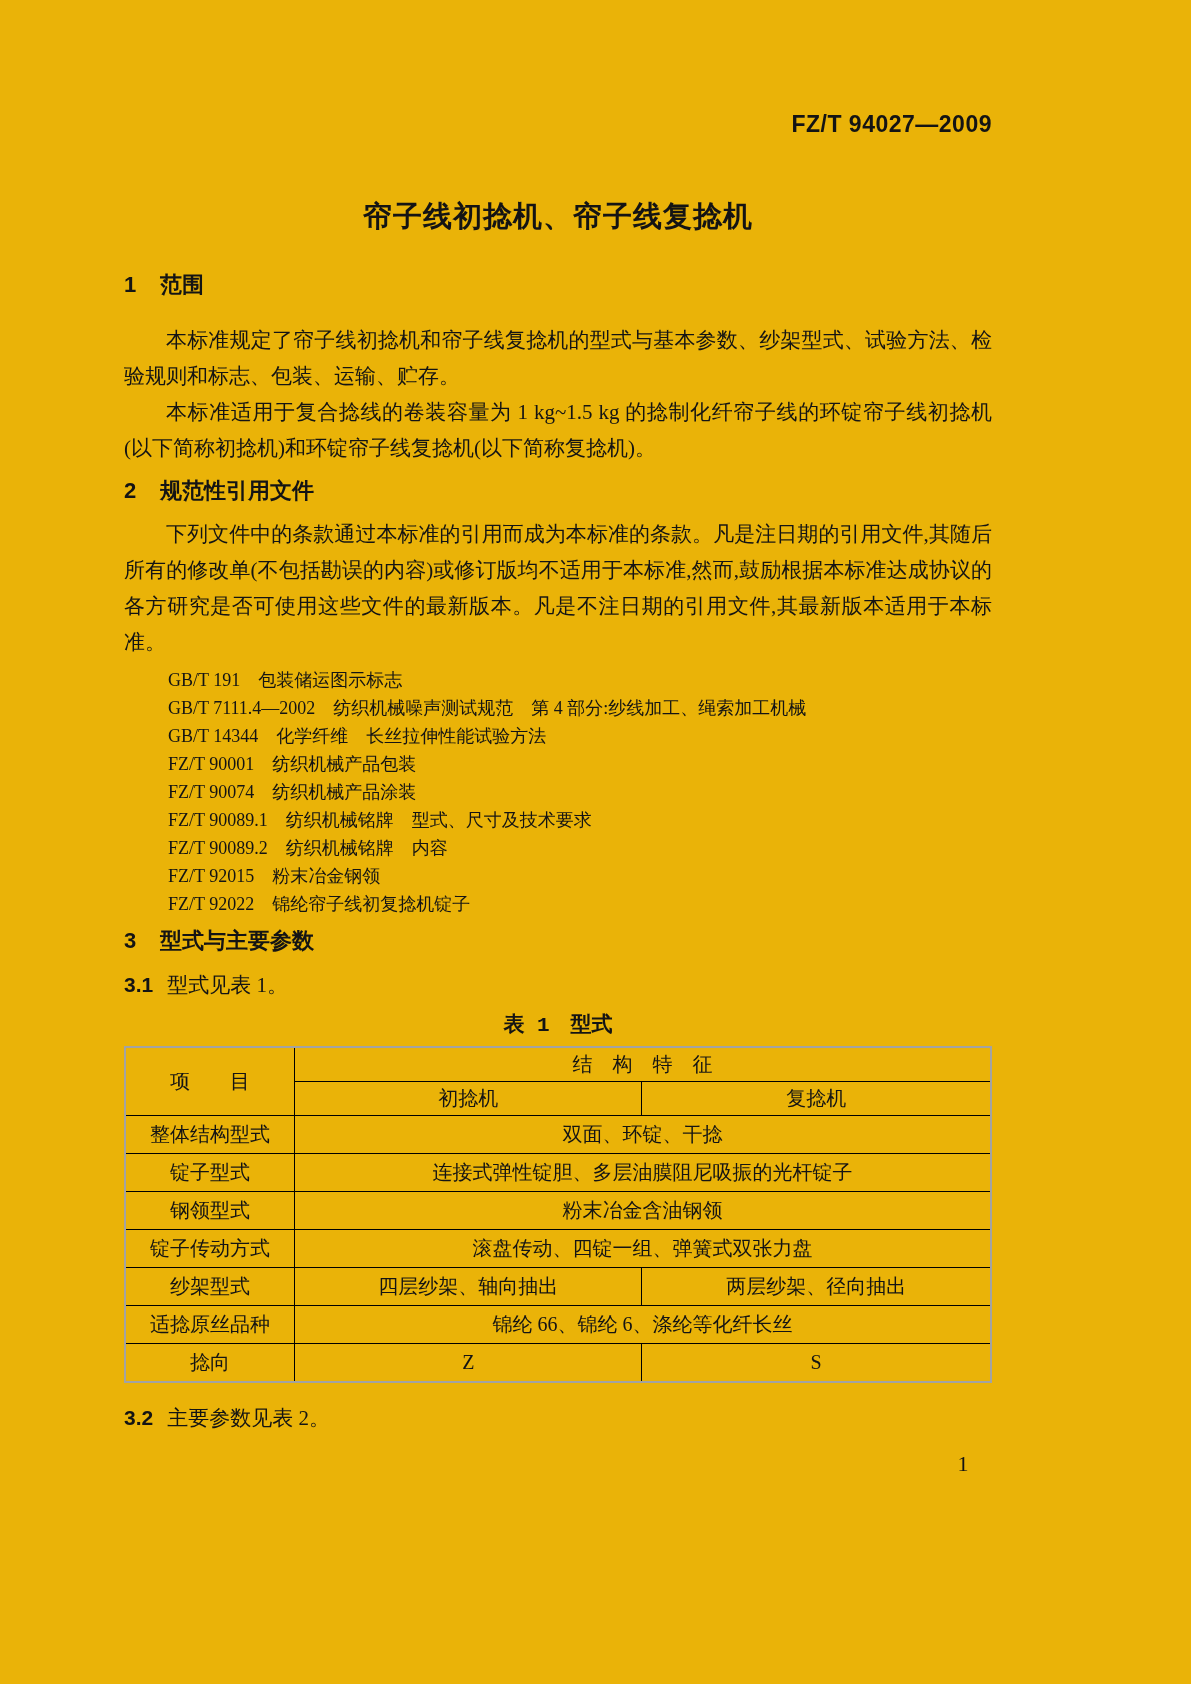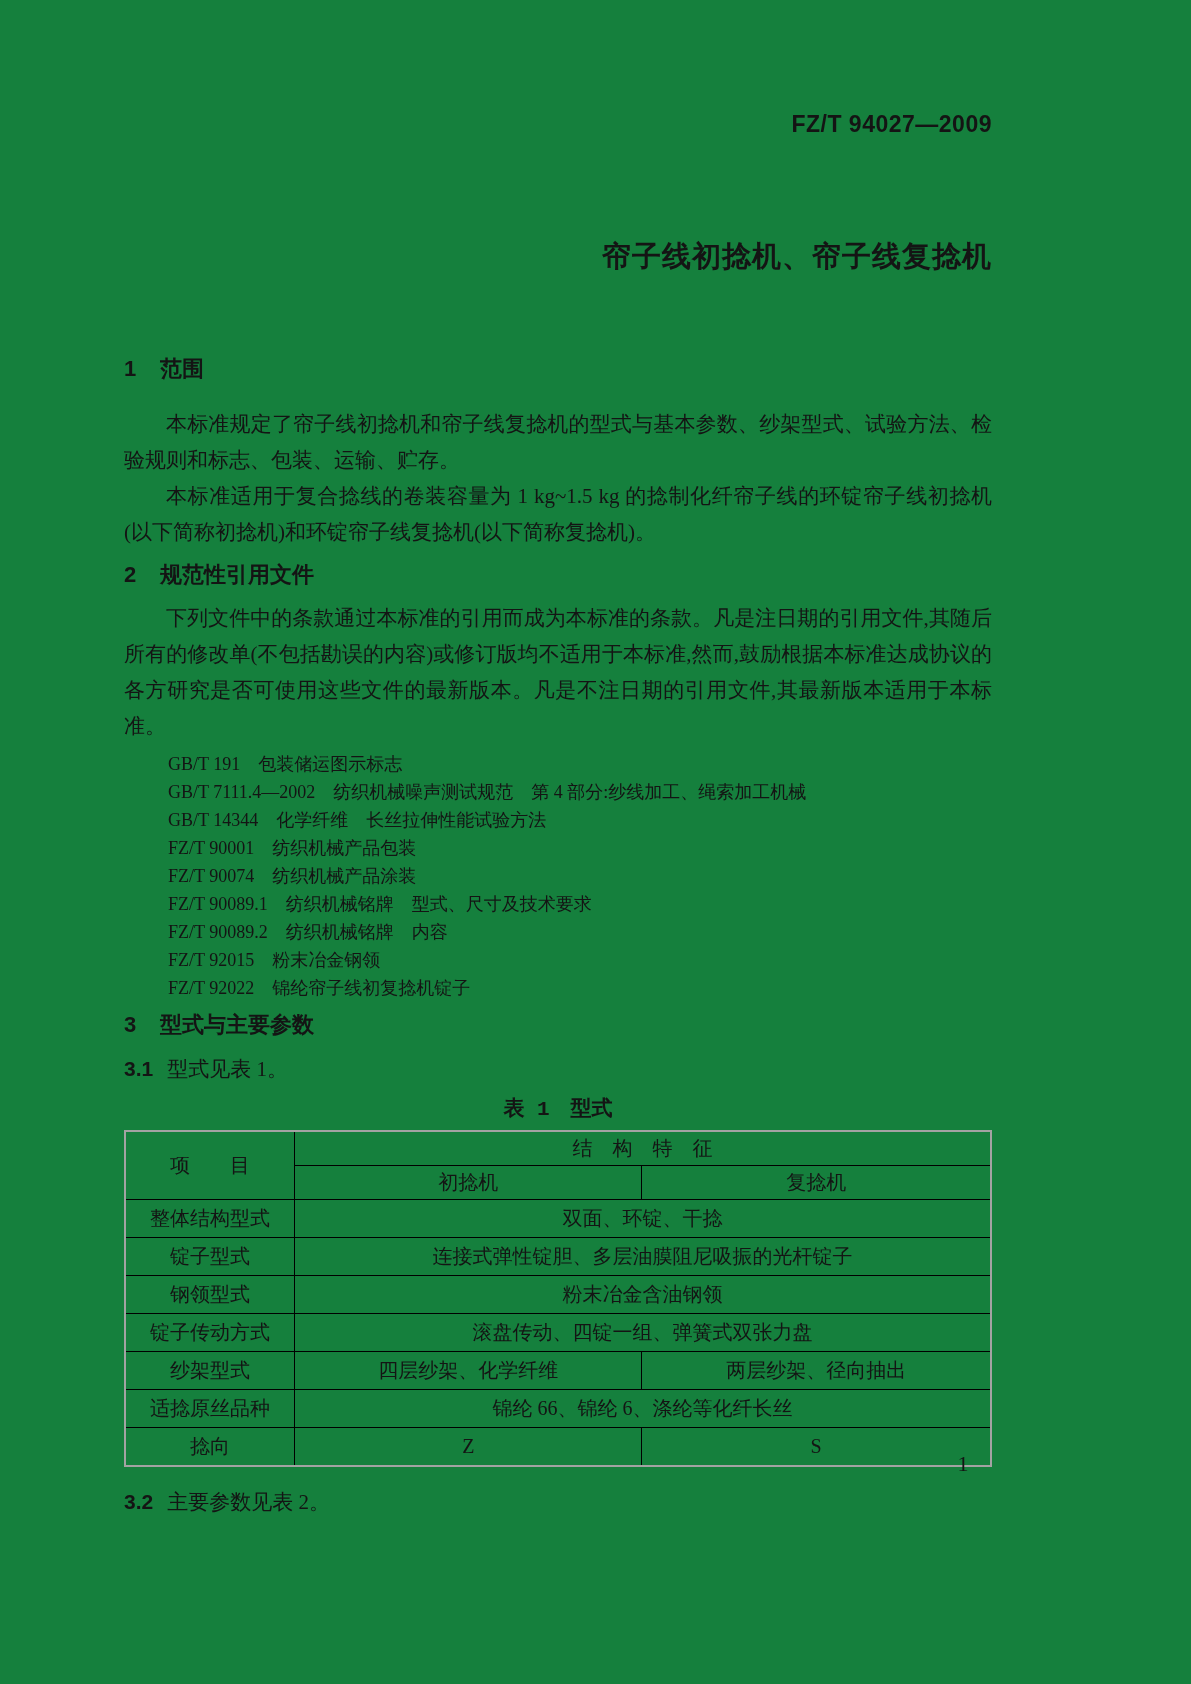--- a/index.html
+++ b/index.html
@@ -5,51 +5,51 @@
   * { margin: 0; padding: 0; box-sizing: border-box; }
   html, body { background: #e8e8e8; }
   body {
     width: 1191px; height: 1684px;
     font-family: "Liberation Serif", "DejaVu Serif", serif;
     color: #141414;
   }
   .page {
     position: relative;
     width: 1191px; height: 1684px;
-    background: #15803d;
+    background: #eab308;
     overflow: hidden;
   }
   .content {
     position: absolute;
     left: 124px; top: 110px; width: 868px;
   }
   .doc-code {
     text-align: right;
     font-family: "Liberation Sans", "DejaVu Sans", sans-serif;
     font-weight: 700;
     font-size: 23px;
     line-height: 28px;
     letter-spacing: 0.5px;
   }
   .doc-title {
-    margin-top: 96px;
-    text-align: right;
+    margin-top: 56px;
+    text-align: center;
     font-family: "Liberation Sans", "DejaVu Sans", sans-serif;
     font-weight: 700;
     font-size: 29px;
     line-height: 44px;
     letter-spacing: 1px;
   }
   .sec-heading {
     font-family: "Liberation Sans", "DejaVu Sans", sans-serif;
     font-weight: 700;
     font-size: 22px;
     line-height: 30px;
   }
-  .mt-sec1 { margin-top: 76px; }
+  .mt-sec1 { margin-top: 32px; }
   .mt-sec2 { margin-top: 10px; }
   .mt-sec3 { margin-top: 8px; }
   .sec-num { display: inline-block; min-width: 18px; margin-right: 18px; }
   .body-p {
     font-size: 21px;
     line-height: 36px;
     text-align: justify;
     text-indent: 2em;
   }
   .mt-p1 { margin-top: 22px; }
@@ -172,21 +172,21 @@
         <tr class="brow">
           <td>钢领型式</td>
           <td colspan="2">粉末冶金含油钢领</td>
         </tr>
         <tr class="brow">
           <td>锭子传动方式</td>
           <td colspan="2">滚盘传动、四锭一组、弹簧式双张力盘</td>
         </tr>
         <tr class="brow">
           <td>纱架型式</td>
-          <td>四层纱架、化学纤维</td>
+          <td>四层纱架、轴向抽出</td>
           <td>两层纱架、径向抽出</td>
         </tr>
         <tr class="brow">
           <td>适捻原丝品种</td>
           <td colspan="2">锦纶 66、锦纶 6、涤纶等化纤长丝</td>
         </tr>
         <tr class="brow">
           <td>捻向</td>
           <td>Z</td>
           <td>S</td>

